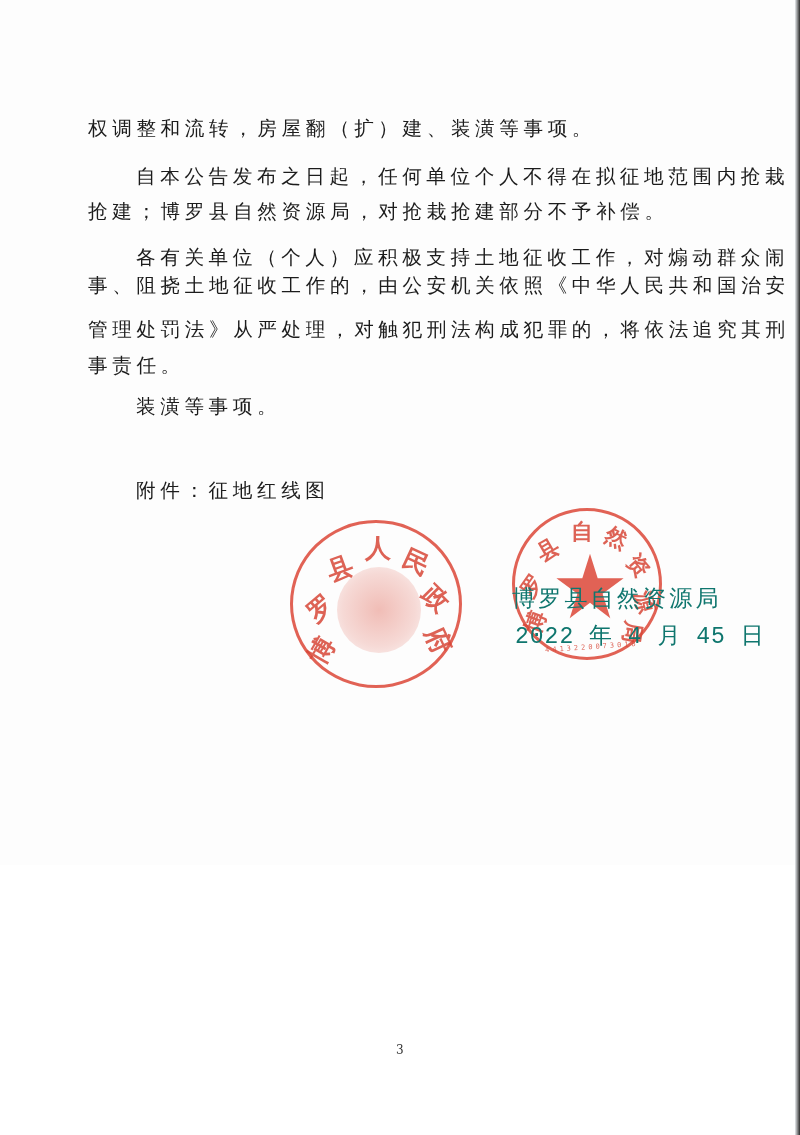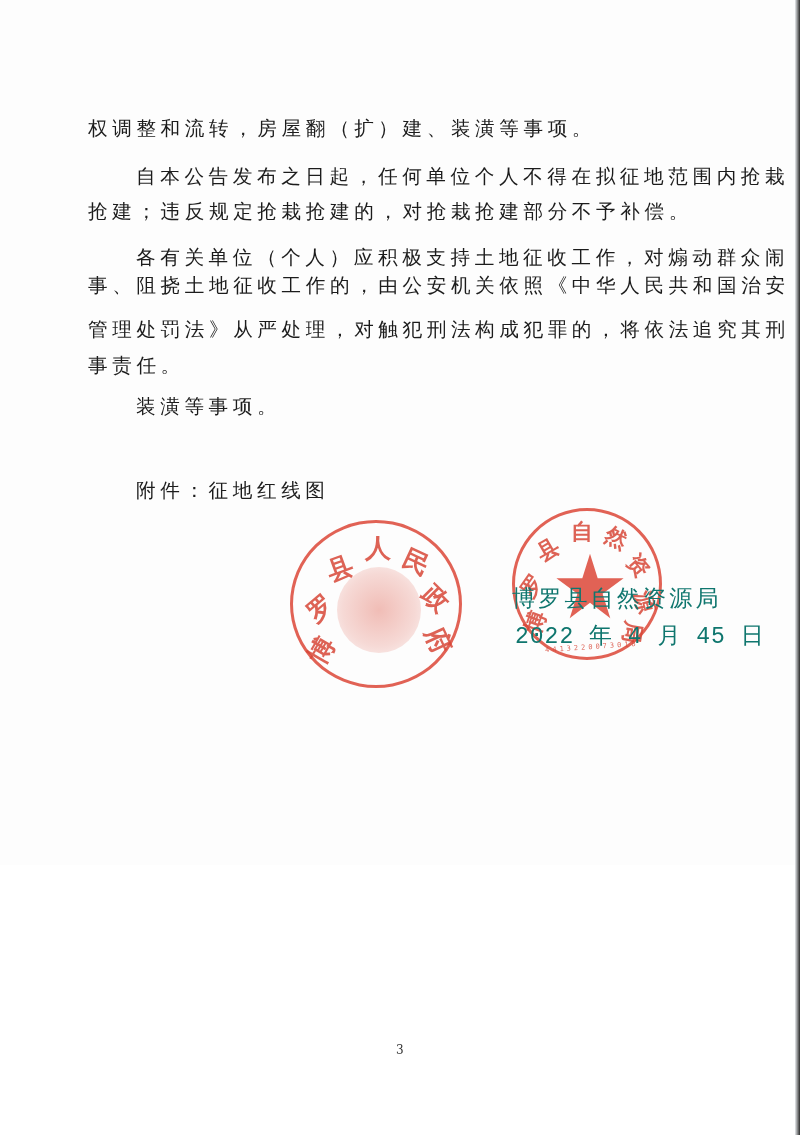--- a/index.html
+++ b/index.html
@@ -52,21 +52,21 @@
   }
 </style>
 </head>
 <body>
 
 <div class="page">
 
   <div class="line" style="top:117px;">权调整和流转，房屋翻（扩）建、装潢等事项。</div>
 
   <div class="line indent" style="top:165px;">自本公告发布之日起，任何单位个人不得在拟征地范围内抢栽</div>
-  <div class="line" style="top:200px;">抢建；违反规定抢栽抢建的，对抢栽抢建部分不予补偿。</div>
+  <div class="line" style="top:200px;">抢建；博罗县自然资源局，对抢栽抢建部分不予补偿。</div>
 
   <div class="line indent" style="top:246px;">各有关单位（个人）应积极支持土地征收工作，对煽动群众闹</div>
   <div class="line" style="top:274px;">事、阻挠土地征收工作的，由公安机关依照《中华人民共和国治安</div>
   <div class="line" style="top:318px;">管理处罚法》从严处理，对触犯刑法构成犯罪的，将依法追究其刑</div>
   <div class="line" style="top:354px;">事责任。</div>
 
   <div class="line indent" style="top:395px;">装潢等事项。</div>
 
   <div class="line indent" style="top:479px;">附件：征地红线图</div>
 

